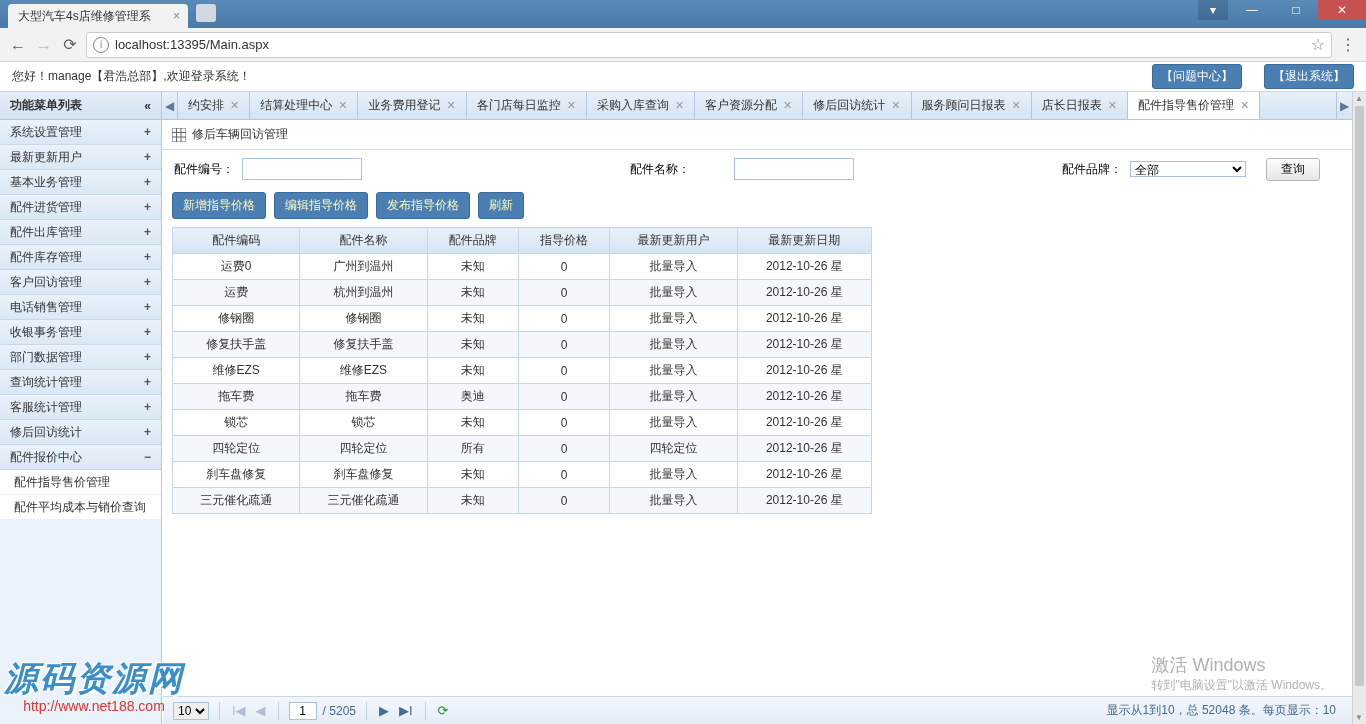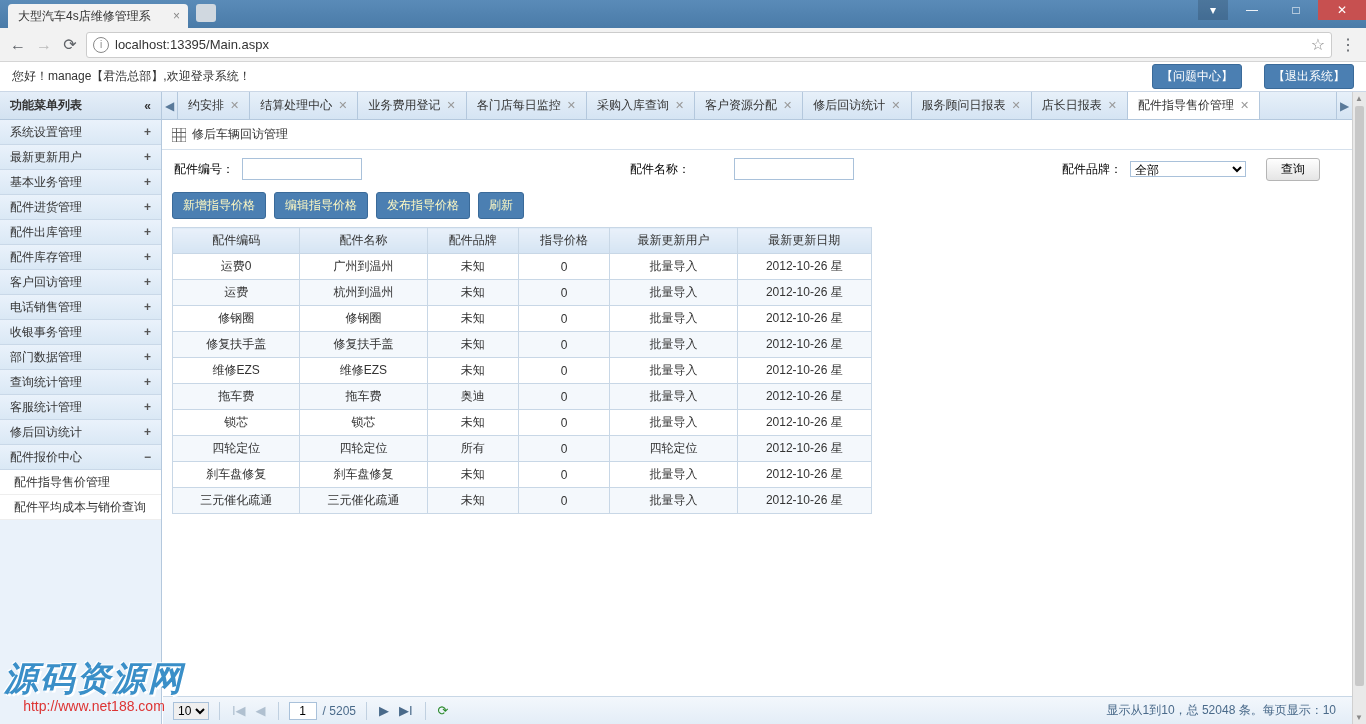--- a/index.html
+++ b/index.html
@@ -407,20 +407,24 @@
         <input class="page-input" value="1" style="">
         <span>/ 5205</span>
         <span class="sep"></span>
         <span class="pg-btn">▶</span>
         <span class="pg-btn">▶I</span>
         <span class="sep"></span>
         <span class="pg-btn" style="color:#2a8a2a;">⟳</span>
         <span class="pager-info">显示从1到10，总 52048 条。每页显示：10</span>
       </div>
 
+      <div class="activate">
+        <div class="l1">激活 Windows</div>
+        <div class="l2">转到"电脑设置"以激活 Windows。</div>
+      </div>
     </div>
 
     <div class="right-scrolltrack">
       <div class="right-thumb"></div>
     </div>
   </div>
 </div>
 
 <div class="watermark">
   <div class="wm-main">源码资源网</div>

